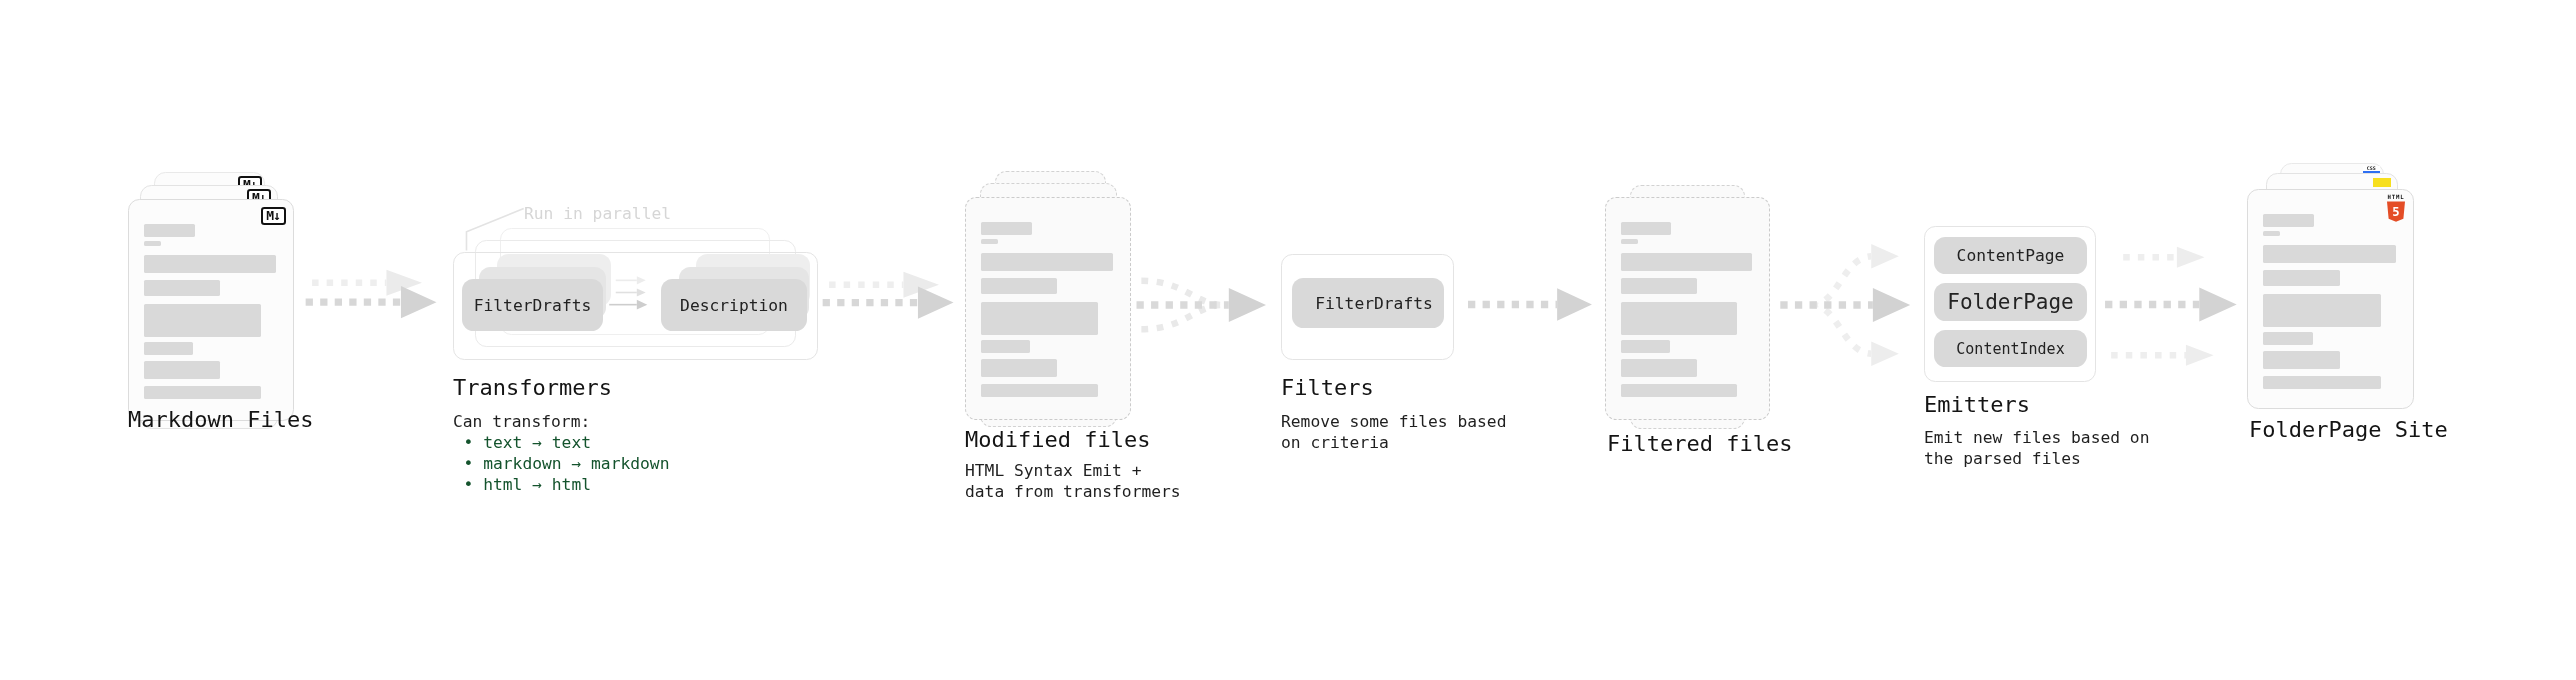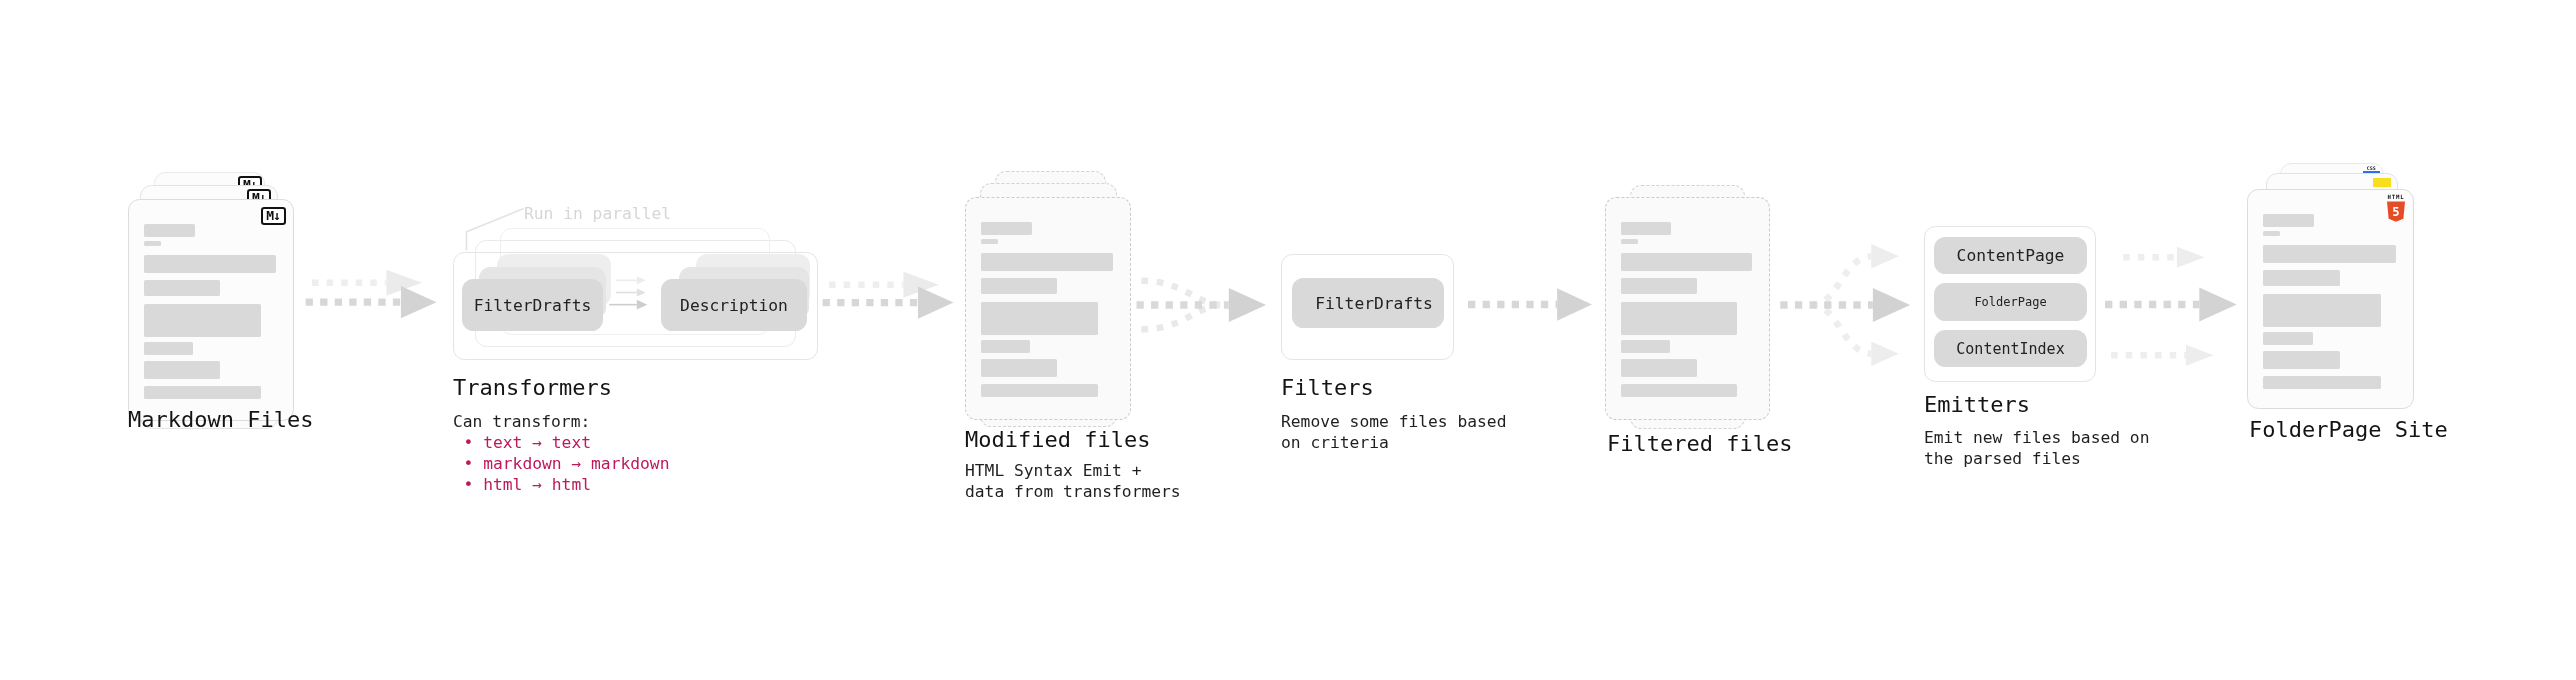--- a/index.html
+++ b/index.html
@@ -40,21 +40,21 @@
   .panel.p3{border-color:#efefef;}
   .panel.filled{background:#ffffff;}
   .pill{position:absolute;background:#d9d9d9;border-radius:11.4px;display:flex;align-items:center;justify-content:center;
     font-size:16.3px;color:#222222;box-sizing:border-box;}
   .pill.g1{background:#e5e5e5;}
   .pill.g2{background:#eeeeee;}
   
   .title{position:absolute;font-size:22px;line-height:24.4px;color:#141414;white-space:nowrap;}
   .desc{position:absolute;font-size:16.3px;line-height:21px;color:#1f1f1f;white-space:pre-line;}
   .note{position:absolute;font-size:16.3px;color:#d6d6d6;white-space:nowrap;}
-  .bullets{position:absolute;font-size:16.3px;line-height:21px;color:#be185d;}
+  .bullets{position:absolute;font-size:16.3px;line-height:21px;color:#14532d;}
   .bullets .bl{padding-left:10.6px;white-space:nowrap;}
   svg{position:absolute;overflow:visible;}
 </style>
 </head>
 <body>
 
 <div id="canvas">
 
   <div class="layer l2" style="left:154px;top:172px;width:111px;height:244px;">
     <span class="mdbadge" style="right:1.6px;top:3.3px;">M↓</span>
@@ -174,21 +174,21 @@
     <path d="M38,85 C72,85 76,27 112,25" fill="none" stroke="#eeeeee" stroke-width="8" stroke-dasharray="8 11"></path>
     <polygon points="112,10 146,25 112,40" fill="#ededed"></polygon>
     <path d="M38,85 C72,85 76,143 112,145" fill="none" stroke="#eeeeee" stroke-width="8" stroke-dasharray="8 11"></path>
     <polygon points="112,130 146,145 112,160" fill="#ededed"></polygon>
     <line x1="0" y1="85" x2="114" y2="85" stroke="#d7d7d7" stroke-width="9" stroke-dasharray="9 9"></line>
     <polygon points="114,64 160,85 114,106" fill="#d2d2d2"></polygon>
   </svg>
 
   <div class="panel filled" style="left:1924px;top:226px;width:172px;height:156px;"></div>
   <div class="pill" style="left:1934px;top:237px;width:153px;height:37px;font-size:16.3px;">ContentPage</div>
-  <div class="pill" style="left:1934px;top:283px;width:153px;height:38px;font-size:12px;">FolderPage</div>
+  <div class="pill" style="left:1934px;top:283px;width:153px;height:38px;font-size:21px;">FolderPage</div>
   <div class="pill" style="left:1934px;top:330px;width:153px;height:37px;font-size:15px;">ContentIndex</div>
   <div class="title" style="left:1924px;top:393px;">Emitters</div>
   <div class="desc" style="left:1924px;top:427px;">Emit new files based on
 the parsed files</div>
 
   <svg style="left:2123px;top:245px;" width="85" height="24.4" viewBox="0 0 104 30">
     <line x1="0" y1="15" x2="66" y2="15" stroke="#eeeeee" stroke-width="8" stroke-dasharray="8 10"></line>
     <polygon points="66,2 100,15 66,28" fill="#ededed"></polygon>
   </svg>
   <svg style="left:2105px;top:285px;" width="135" height="39" viewBox="0 0 166 48">

